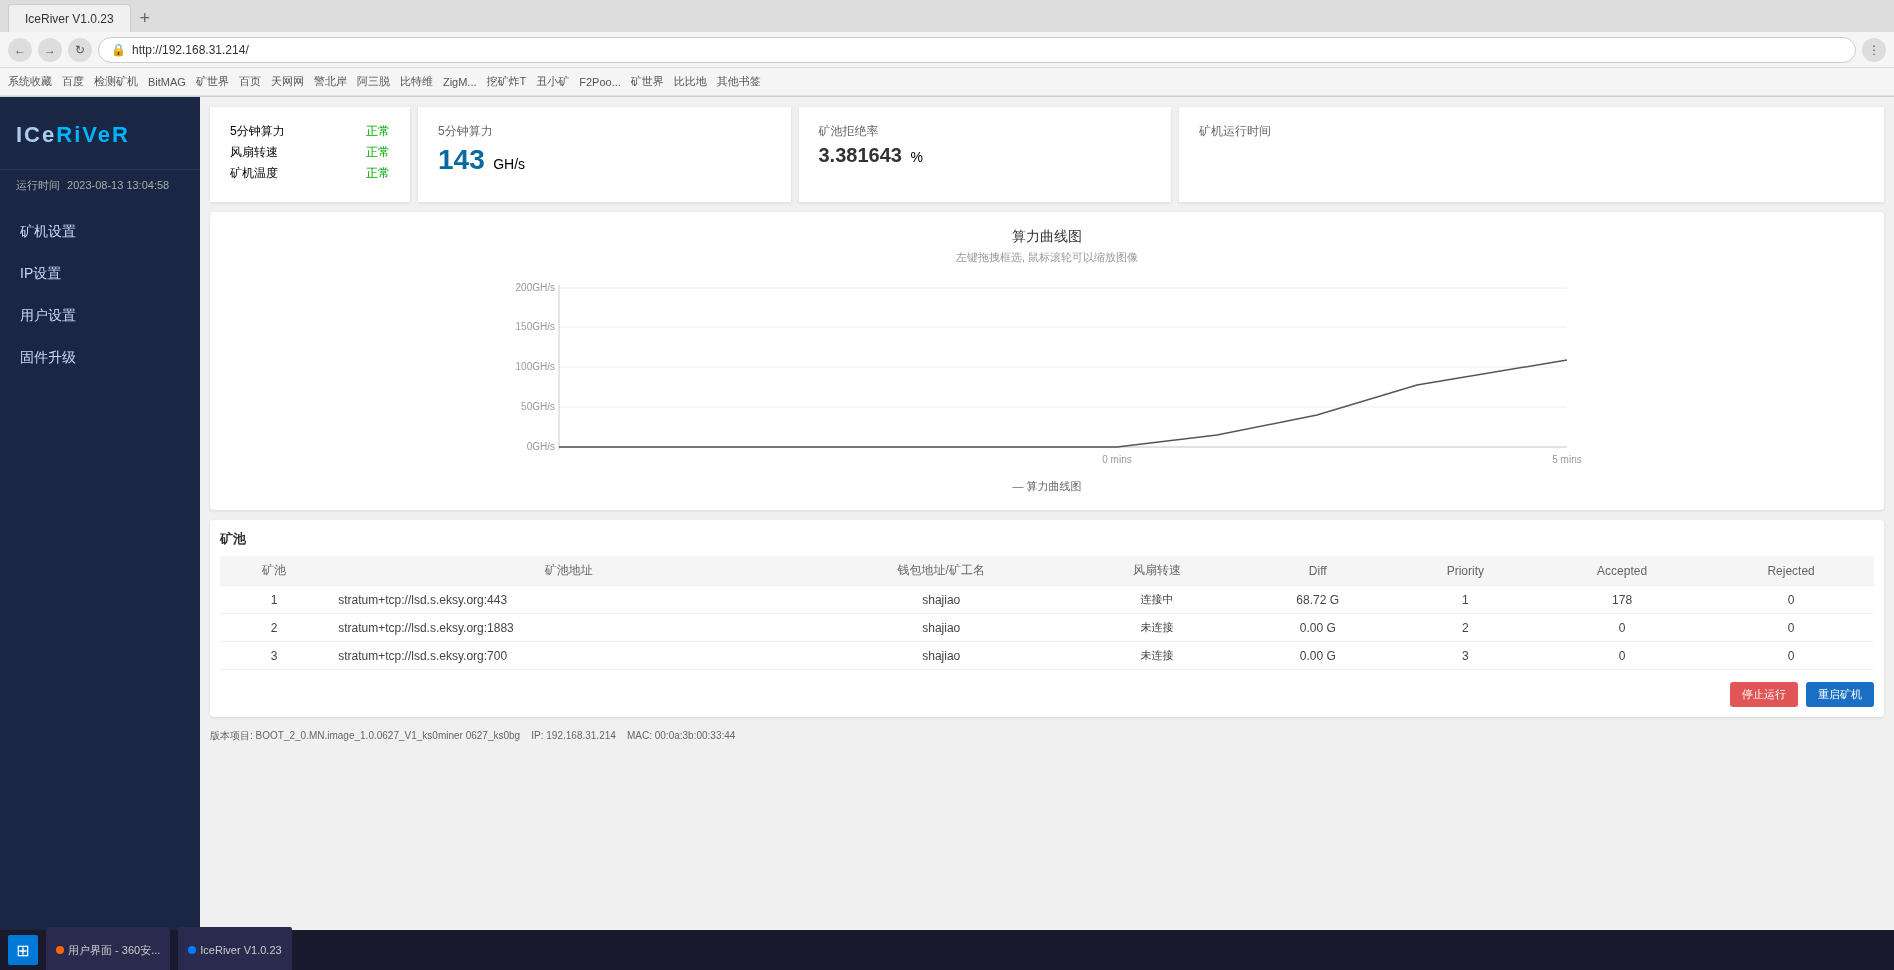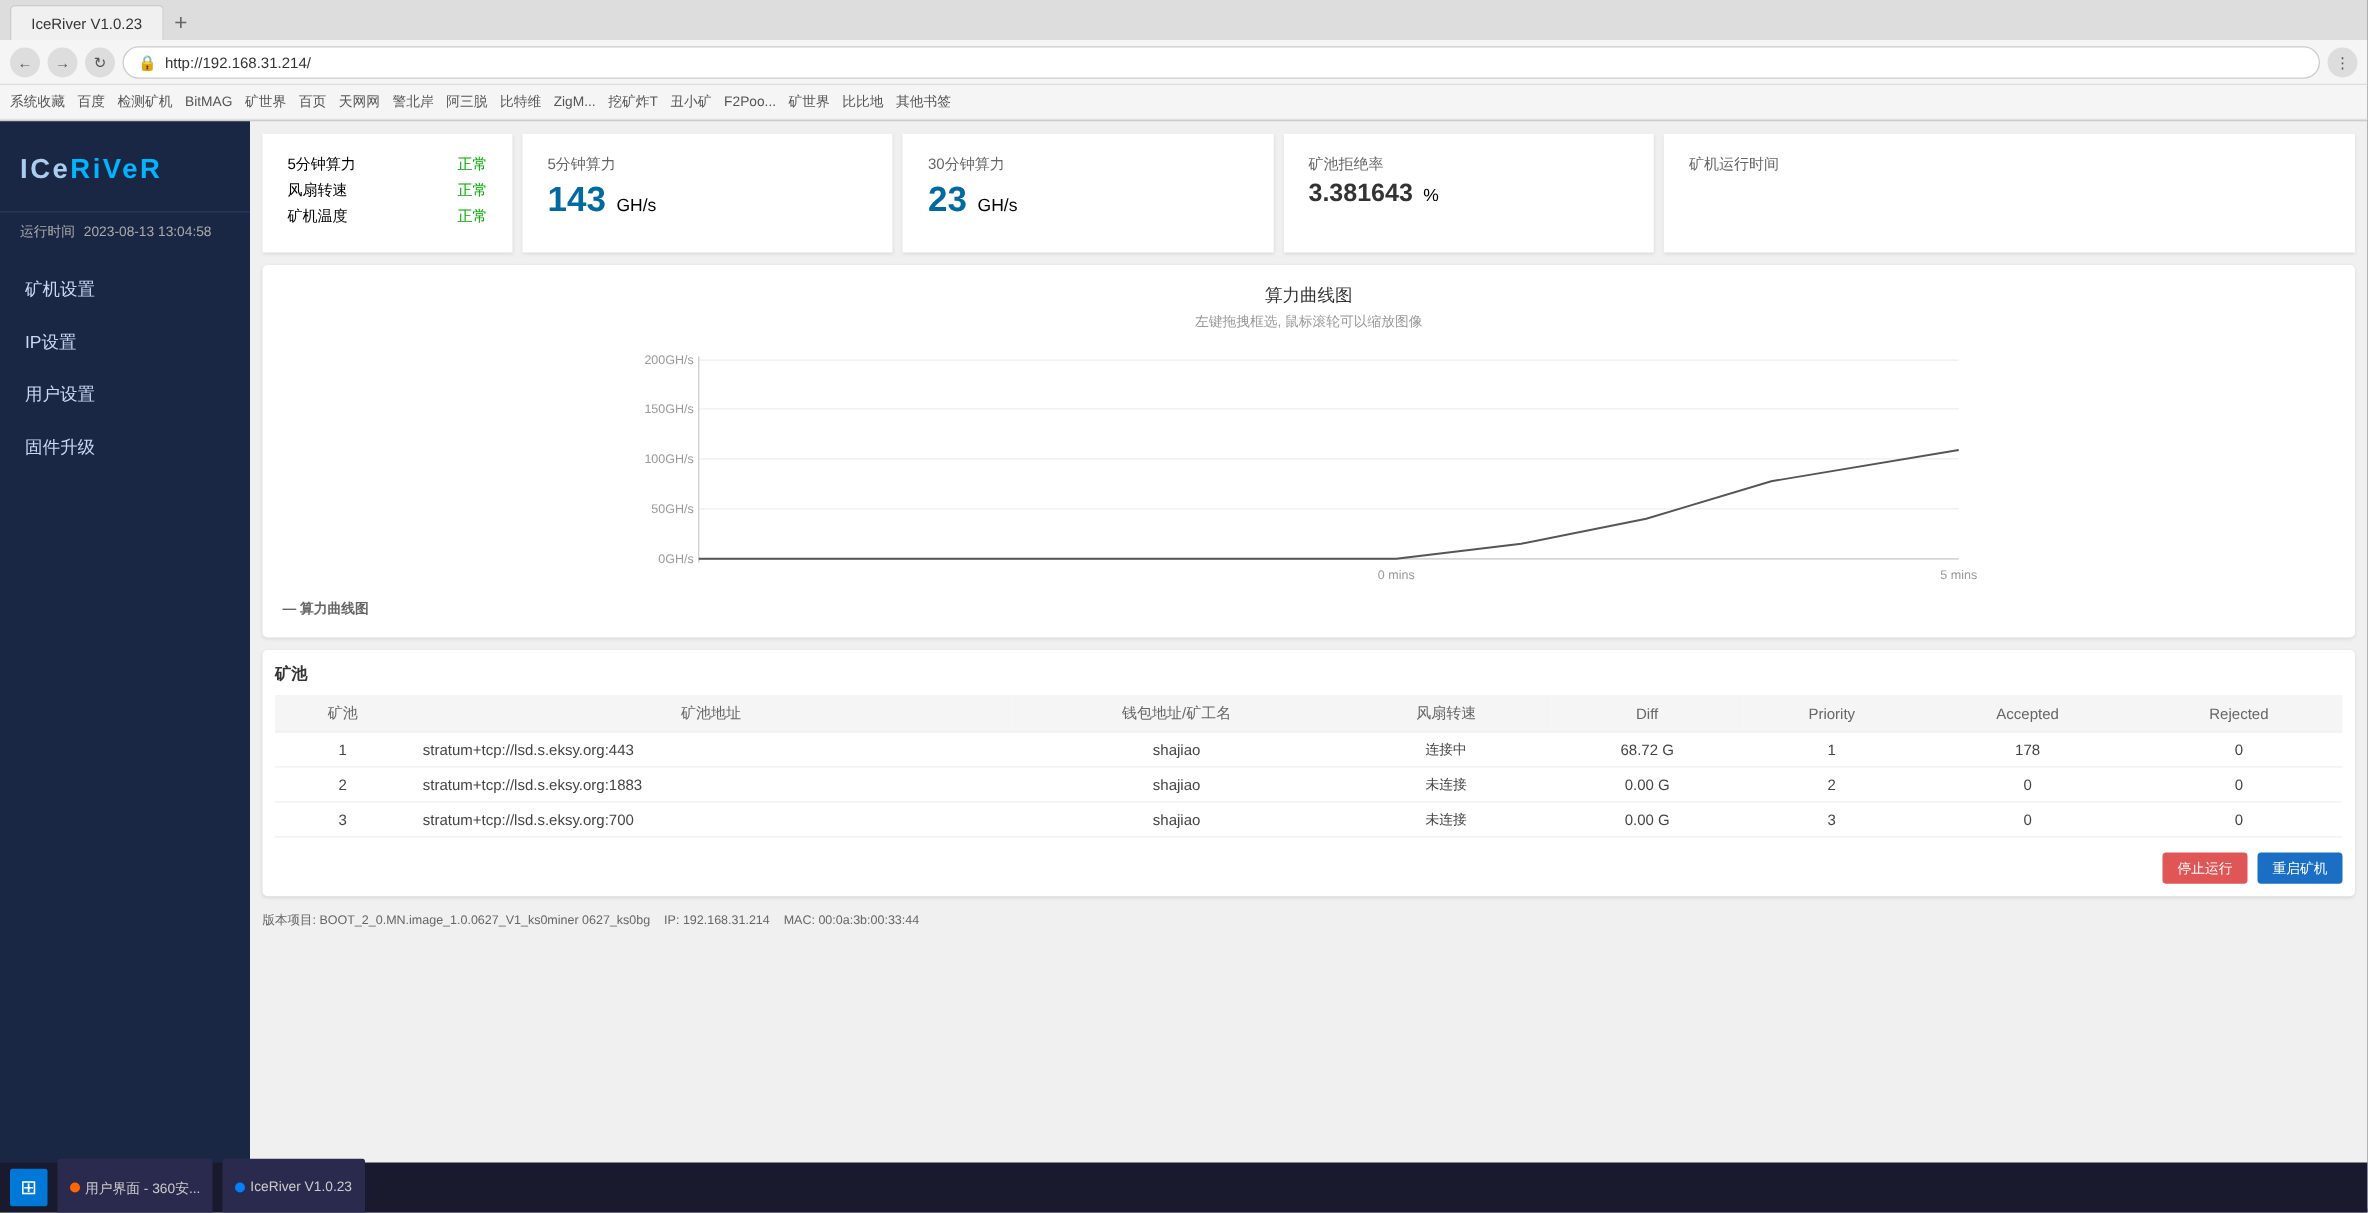--- a/index.html
+++ b/index.html
@@ -395,27 +395,20 @@
       </div>
 
       <div class="stat-card">
         <div class="stat-label">5分钟算力</div>
         <div>
           <span class="stat-value">143</span>
           <span class="stat-unit">GH/s</span>
         </div>
       </div>
 
-      <div class="stat-card">
-        <div class="stat-label">30分钟算力</div>
-        <div>
-          <span class="stat-value">23</span>
-          <span class="stat-unit">GH/s</span>
-        </div>
-      </div>
 
       <div class="stat-card">
         <div class="stat-label">矿池拒绝率</div>
         <div>
           <span style="font-size:20px;font-weight:bold;color:#333;">3.381643</span>
           <span class="stat-unit">%</span>
         </div>
       </div>
 
       <div class="stat-card" style="flex:2;">
@@ -444,21 +437,21 @@
           <line x1="42" y1="10" x2="42" y2="175" stroke="#ccc" stroke-width="1"></line>
 
           <line x1="42" y1="172" x2="1050" y2="172" stroke="#ccc" stroke-width="1"></line>
 
           <polyline points="42,172 300,172 600,172 700,160 800,140 900,110 1050,85" fill="none" stroke="#555" stroke-width="1.5"></polyline>
 
           <text x="600" y="188" font-size="10" fill="#999" text-anchor="middle">0 mins</text>
           <text x="1050" y="188" font-size="10" fill="#999" text-anchor="middle">5 mins</text>
         </svg>
       </div>
-      <div style="text-align:left;font-size:11px;color:#666;margin-top:4px;font-weight:bold;">— 算力曲线图</div>
+      <div style="text-align:center;font-size:11px;color:#666;margin-top:4px;">— 算力曲线图</div>
     </div>
 
     <div class="pool-section">
       <div class="pool-title">矿池</div>
       <table class="pool-table">
         <thead>
           <tr>
             <th>矿池</th>
             <th>矿池地址</th>
             <th>钱包地址/矿工名</th>

